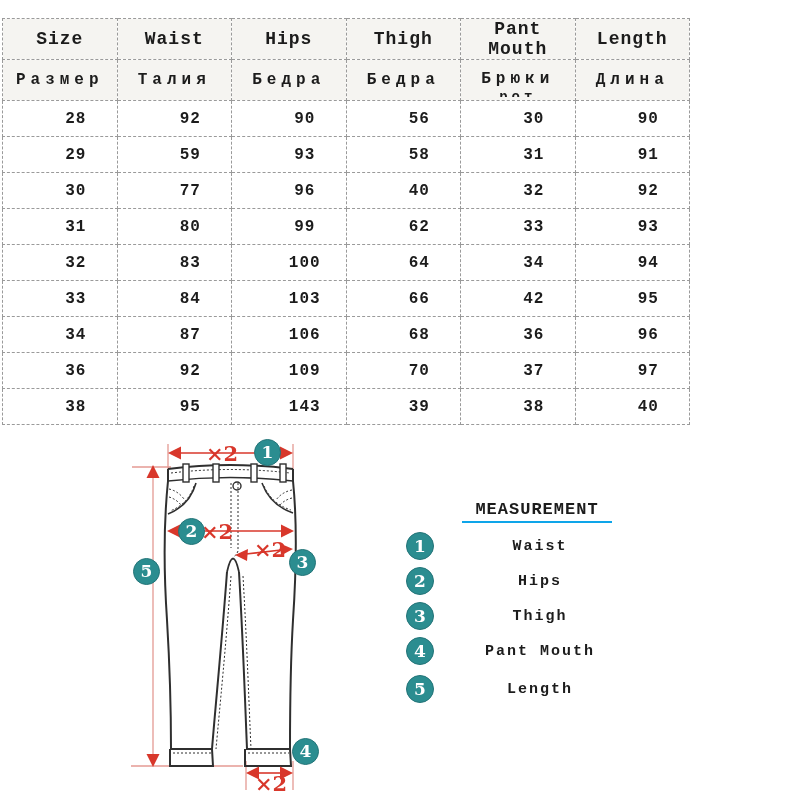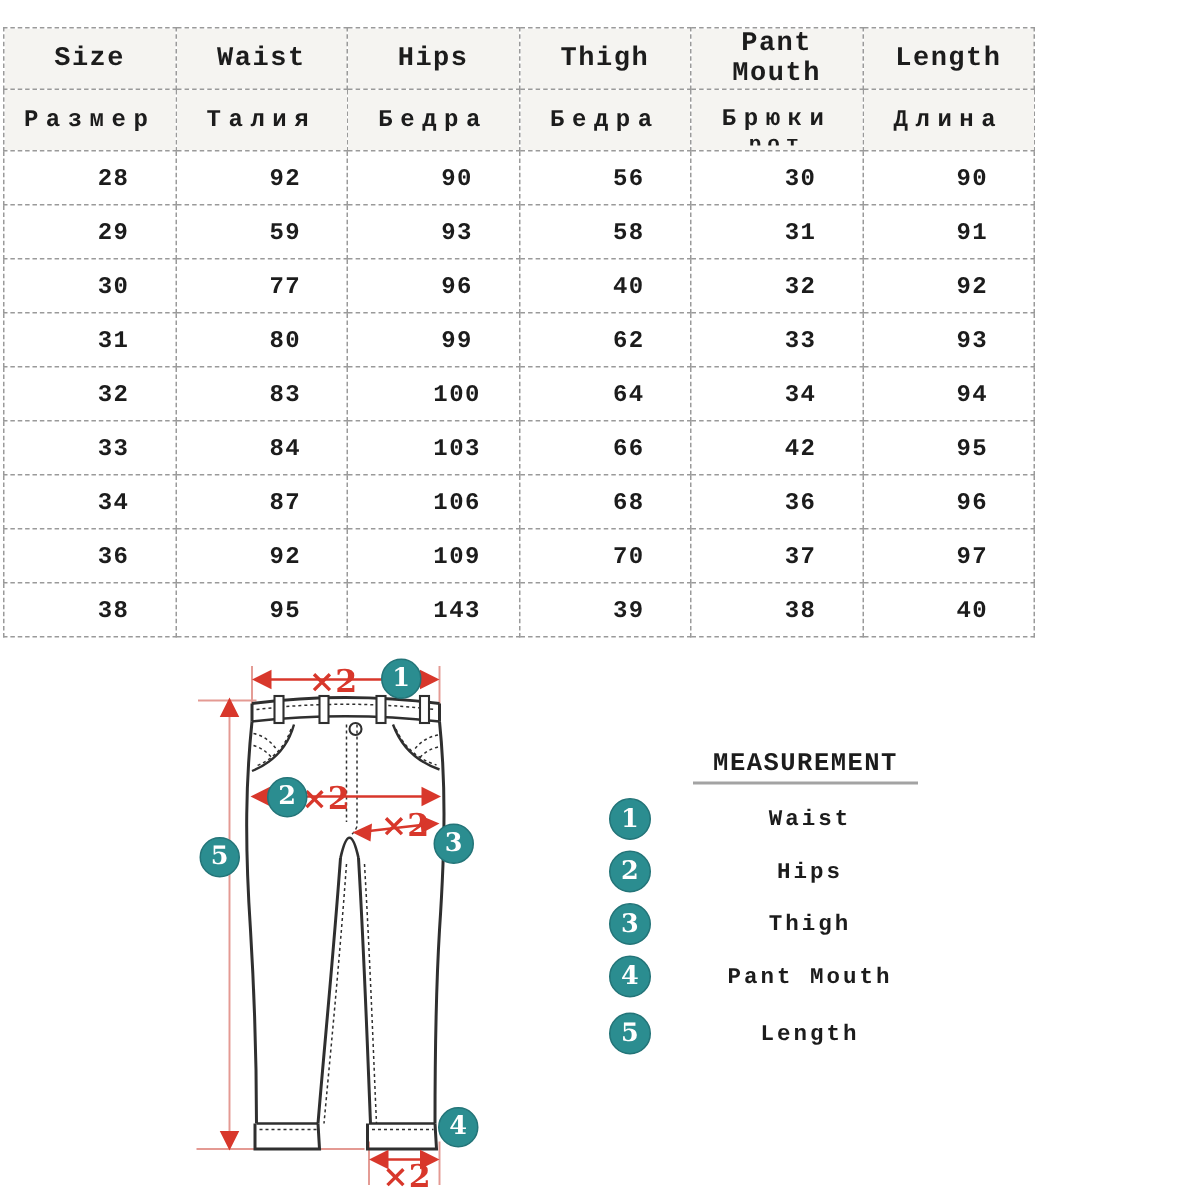--- a/index.html
+++ b/index.html
@@ -40,21 +40,21 @@
   }
   .m1 { left:254px; top:19px; }
   .m2 { left:178px; top:98px; }
   .m3 { left:289px; top:129px; }
   .m4 { left:292px; top:318px; }
   .m5 { left:133px; top:138px; }
 
   .legend-title {
     position:absolute; left:462px; top:80px; width:150px; text-align:center;
     font-size:17px; font-weight:bold; letter-spacing:1px; color:#1c1c1c;
-    border-bottom:2px solid #a3a3a3; padding-bottom:2px;
+    border-bottom:2px solid #0ea5e9; padding-bottom:2px;
   }
   .legend-row { position:absolute; left:406px; display:flex; align-items:center; }
   .legend-row .marker { position:static; width:28px; height:28px; line-height:26px; flex:0 0 28px; }
   .legend-label {
     width:200px; text-align:center; font-size:15px; font-weight:bold;
     letter-spacing:2px; color:#1c1c1c; margin-left:6px;
   }
   .lr1 { top:112px; } .lr2 { top:147px; } .lr3 { top:182px; } .lr4 { top:217px; } .lr5 { top:255px; }
 
   .x2-text {

